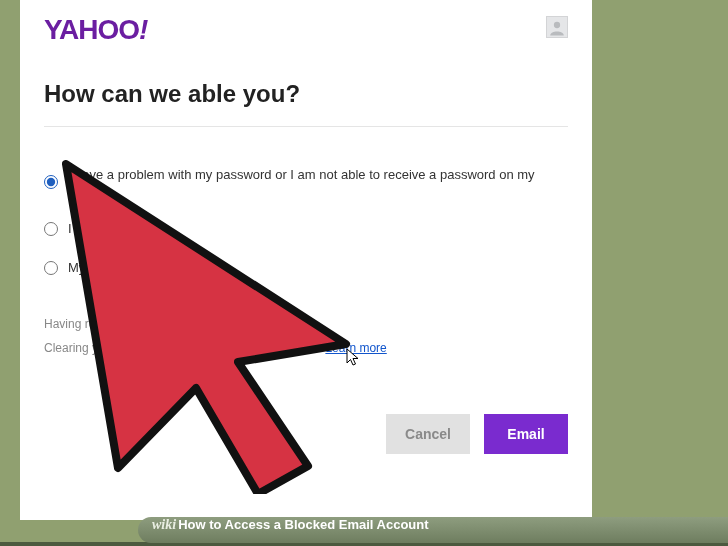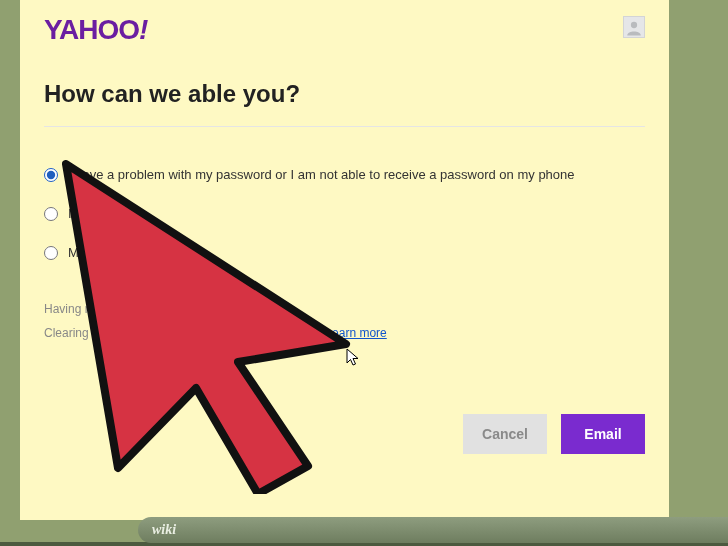--- a/index.html
+++ b/index.html
@@ -16,23 +16,23 @@
   .outer-frame {
     position: absolute;
     left: 0; top: 0;
     width: 728px; height: 546px;
     background: #90a070;
   }
   .card {
     position: absolute;
     left: 20px;
     top: 0;
-    width: 649px;
+    width: 572px;
     height: 520px;
-    background: #fef9c3;
+    background: #ffffff;
     padding: 14px 24px 0 24px;
   }
   .top-bar {
     position: relative;
     height: 44px;
   }
   .logo {
     font-family: Arial, "Helvetica Neue", sans-serif;
     font-size: 28px;
     font-weight: bold;
@@ -135,21 +135,21 @@
     left: 0; bottom: 3px;
     width: 728px;
     height: 26px;
     display: flex; align-items: center;
   }
   .footer-pill {
     margin-left: 138px;
     height: 26px;
     border-radius: 13px 0 0 13px;
     background: linear-gradient(#8e9d7f, #6e7d5f);
-    display: flex; align-items: center;
+    display: flex; align-items: flex-start;
     padding-left: 14px;
     flex: 1;
   }
   .footer-wiki {
     font-family: Georgia, serif;
     font-style: italic;
     font-weight: bold;
     color: #e9eee2;
     font-size: 14px;
     margin-right: 2px;
@@ -229,15 +229,16 @@
   </svg>
 
   <svg class="small-cursor" viewBox="0 0 16 20">
     <path d="M1 1 L1 15 L4.5 11.5 L7 17 L9.5 16 L7 10.5 L12 10.5 Z" fill="#fff" stroke="#000" stroke-width="1"></path>
   </svg>
 
   <div class="footer-shadow"></div>
   <div class="footer-bar">
     <div class="footer-pill">
       <span class="footer-wiki">wiki</span>
+      <span class="footer-title">How to Access a Blocked Email Account</span>
     </div>
   </div>
 </div>
 
 </body></html>

